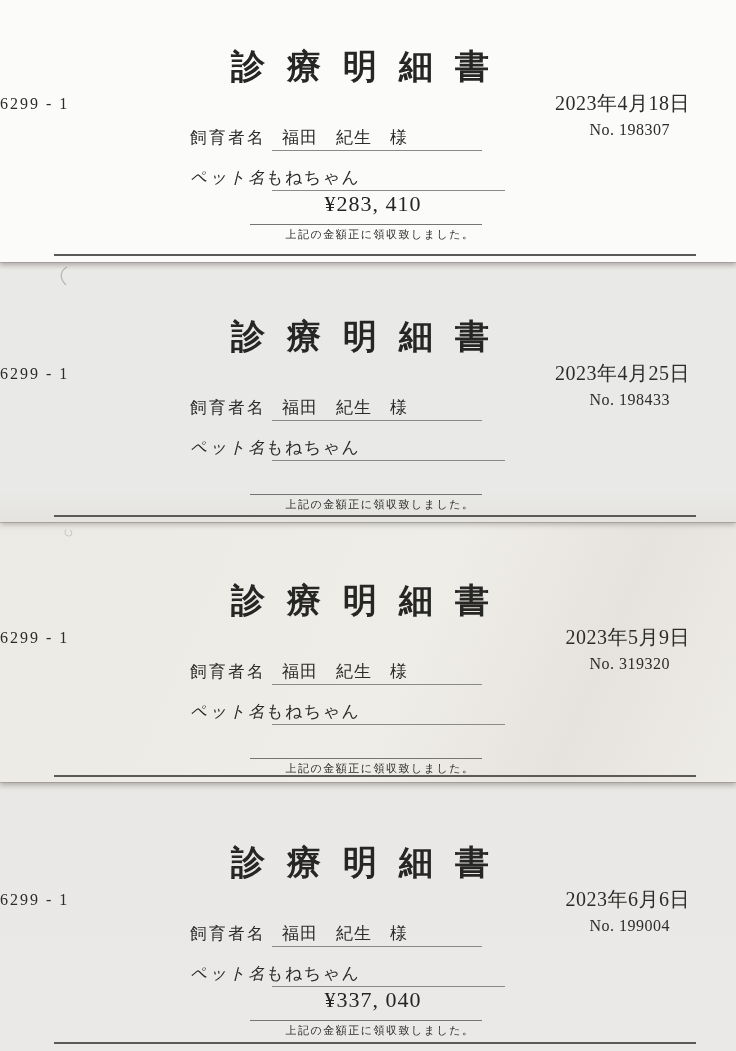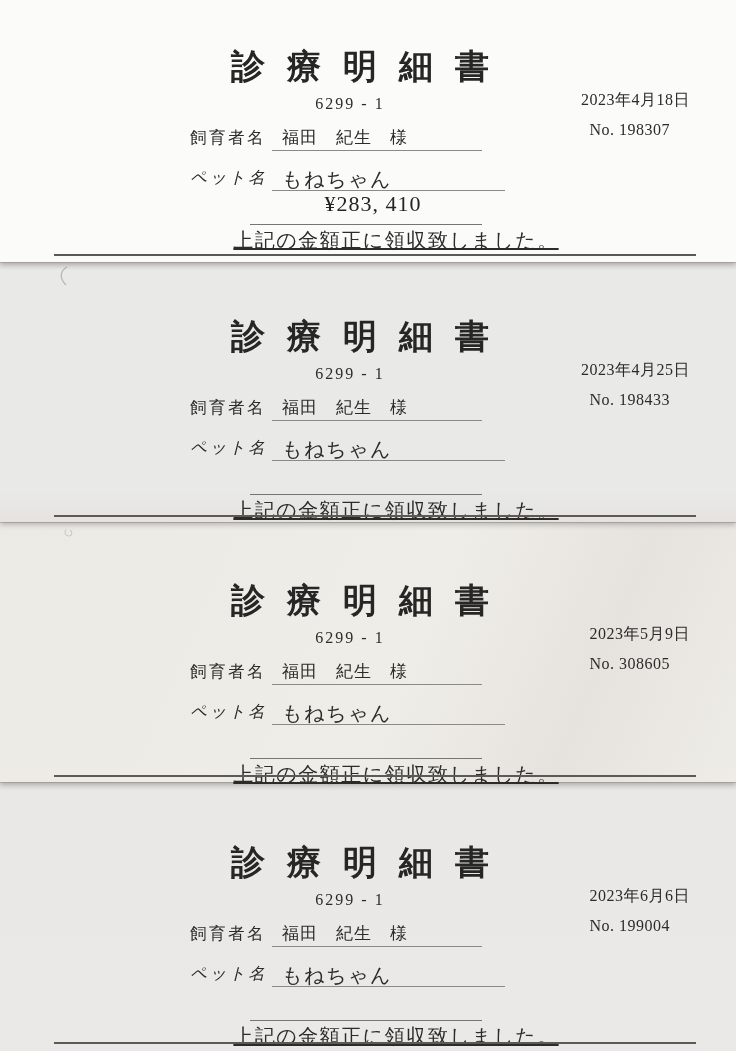--- a/index.html
+++ b/index.html
@@ -28,42 +28,42 @@
   .sheet-3 .content { transform:translateY(11px); }
   .sheet-4 .content { transform:translateY(13px); }
 
   .r-title {
     position:absolute; top:44px; left:22px; right:16px;
     text-align:center; font-size:34px; font-weight:bold;
     letter-spacing:22px; color:#262624;
   }
   .r-formno {
     position:absolute; top:95px; left:0; width:700px;
-    text-align:center; font-size:16px; letter-spacing:2px;
+    font-size:16px; letter-spacing:2px;
   }
-  .r-date  { position:absolute; top:90px;  right:46px; font-size:16px; letter-spacing:0.5px;margin-left:20px; }
+  .r-date  { position:absolute; top:90px;  right:46px; font-size:20px; letter-spacing:0.5px;margin-left:20px; }
   .r-no    { position:absolute; top:121px; right:66px; font-size:16px; letter-spacing:0.5px;text-align:center; }
 
   .r-owner-label { position:absolute; top:127px; left:190px; font-size:16.5px; letter-spacing:2.5px; }
   .r-owner-value { position:absolute; top:126px; left:282px; font-size:17px; letter-spacing:1px;text-align:right; }
   .u-owner { position:absolute; top:150px; left:272px; width:210px; border-top:1px solid #8a8a86; }
 
   .r-pet-label { position:absolute; top:167px; left:190px; font-size:16.5px; letter-spacing:2.5px;font-style:italic; }
-  .r-pet-value { position:absolute; top:166px; left:282px; font-size:20px; letter-spacing:1.5px; }
+  .r-pet-value { position:absolute; top:166px; left:266px; font-size:17px; letter-spacing:1.5px; }
   .u-pet { position:absolute; top:190px; left:272px; width:233px; border-top:1px solid #8a8a86; }
 
   .r-amount {
     position:absolute; top:191px; left:256px; width:234px;
     text-align:center; font-size:22px; letter-spacing:1px; color:#242422;
   }
   .u-amount { position:absolute; top:224px; left:250px; width:232px; border-top:1px solid #77756f; }
 
   .r-statement {
-    position:absolute; top:227px; left:56px; width:680px;
-    text-align:center; font-size:20px; letter-spacing:1.5px;text-decoration:underline;
+    position:absolute; top:227px; left:40px; width:680px;
+    text-align:center; font-size:11px; letter-spacing:1.5px;
   }
 
   .r-bottomrule {
     position:absolute; bottom:5px; left:54px; width:642px; height:2px;
     background:#5c5a56;
   }
   .sheet-1 .r-bottomrule { bottom:6px; }
   .sheet-4 .r-bottomrule { bottom:7px; }
 
   .pen-mark { position:absolute; top:2px; left:56px; width:16px; height:22px; opacity:0.55; }
@@ -115,21 +115,21 @@
   </div>
 
   <div class="sheet sheet-3">
     <svg class="pen-mark-2" viewBox="0 0 14 14">
       <path d="M4 3 C 2 6, 3 10, 7 10 C 10 10, 11 6, 8 4" fill="none" stroke="#9a9a96" stroke-width="1.1"></path>
     </svg>
     <div class="content">
       <div class="r-title">診療明細書</div>
       <div class="r-formno">6299 - 1</div>
       <div class="r-date">2023年5月9日</div>
-      <div class="r-no">No. 308605</div>
+      <div class="r-no">No. 319320</div>
       <div class="r-owner-label">飼育者名</div>
       <div class="r-owner-value">福田　紀生　様</div>
       <div class="u-owner"></div>
       <div class="r-pet-label">ペット名</div>
       <div class="r-pet-value">もねちゃん</div>
       <div class="u-pet"></div>
       <div class="u-amount"></div>
       <div class="r-statement">上記の金額正に領収致しました。</div>
     </div>
     <div class="r-bottomrule"></div>
@@ -140,19 +140,20 @@
       <div class="r-title">診療明細書</div>
       <div class="r-formno">6299 - 1</div>
       <div class="r-date">2023年6月6日</div>
       <div class="r-no">No. 199004</div>
       <div class="r-owner-label">飼育者名</div>
       <div class="r-owner-value">福田　紀生　様</div>
       <div class="u-owner"></div>
       <div class="r-pet-label">ペット名</div>
       <div class="r-pet-value">もねちゃん</div>
       <div class="u-pet"></div>
+      <div class="r-amount">¥337, 040</div>
       <div class="u-amount"></div>
       <div class="r-statement">上記の金額正に領収致しました。</div>
     </div>
     <div class="r-bottomrule"></div>
   </div>
 
 </div>
 
 </body></html>

